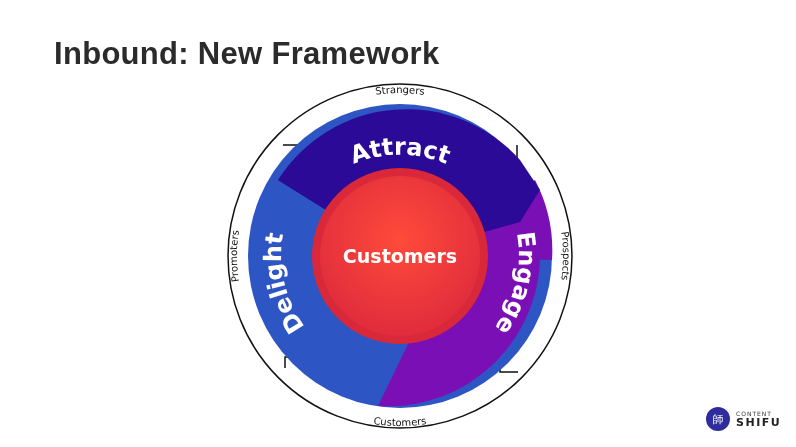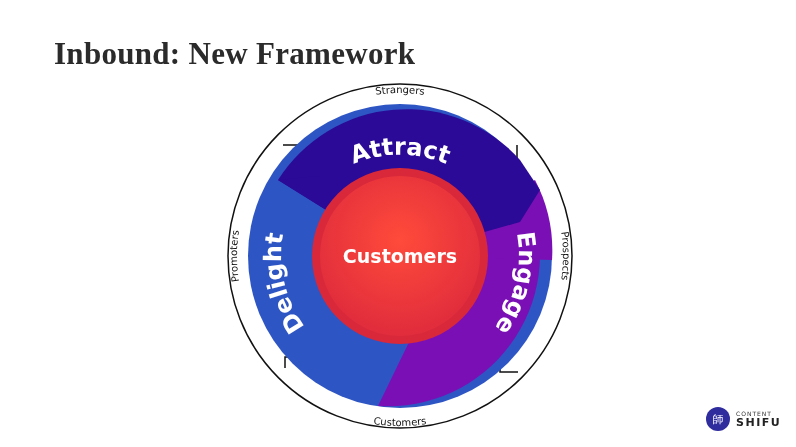--- a/index.html
+++ b/index.html
@@ -1,17 +1,17 @@
 <!DOCTYPE html>
 <html><head>
 <meta charset="utf-8">
 <style>
   html,body{margin:0;padding:0;}
   body{width:796px;height:447px;background:#ffffff;position:relative;overflow:hidden;font-family:"DejaVu Sans","Liberation Sans",sans-serif;}
-  .title{position:absolute;left:54px;top:36px;font-size:31px;font-weight:bold;color:#2b2b2b;letter-spacing:0.3px;margin:0;font-family:Liberation Serif, serif;}
+  .title{position:absolute;left:54px;top:36px;font-size:31px;font-weight:bold;color:#2b2b2b;letter-spacing:0.3px;margin:0;font-family:Liberation Sans, sans-serif;}
   svg.diagram{position:absolute;left:0;top:0;}
   .logo{position:absolute;left:706px;top:407px;display:flex;align-items:center;}
   .logo-badge{width:24px;height:24px;border-radius:50%;background:#2f2c9e;display:flex;align-items:center;justify-content:center;color:#fff;font-size:11px;}
   .logo-text{margin-left:6px;line-height:1;}
   .logo-top{font-size:6px;letter-spacing:1px;color:#333;font-family:"DejaVu Sans",sans-serif;}
   .logo-bottom{font-size:11px;font-weight:bold;letter-spacing:1.5px;color:#222;font-family:"DejaVu Sans",sans-serif;}
 </style>
 </head>
 <body>
 

